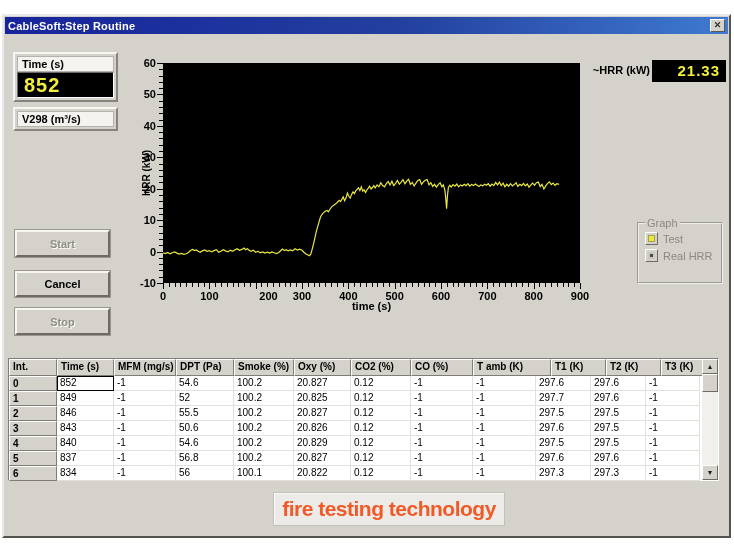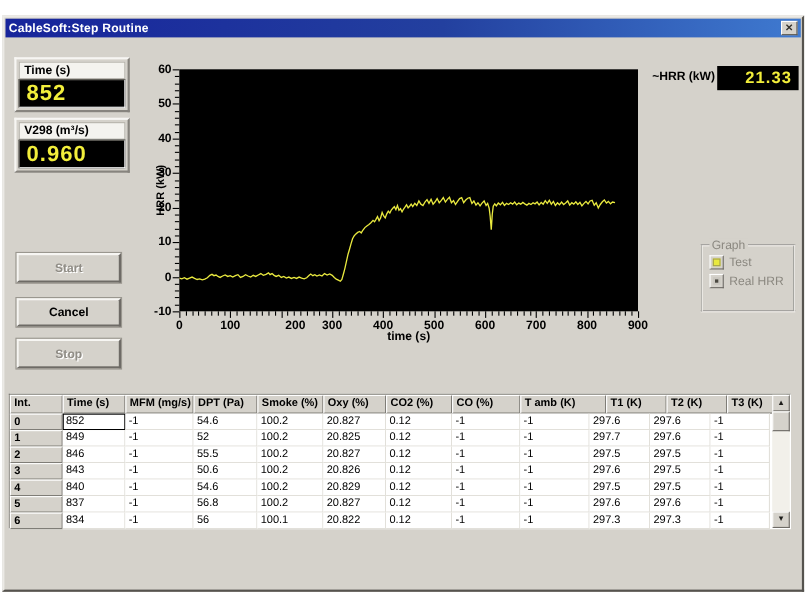--- a/index.html
+++ b/index.html
@@ -100,21 +100,20 @@
       </div>
     </div>
 
     <div class="readout" style="left:9px; top:36px;">
       <div class="r-label">Time (s)</div>
       <div class="r-value">852</div>
     </div>
 
     <div class="readout" style="left:9px; top:91px;">
       <div class="r-label">V298 (m³/s)</div>
-      <div class="r-value">0.960</div>
     </div>
 
     <div class="hrr-label">~HRR (kW)</div>
     <div class="hrr-value">21.33</div>
 
     <div class="chart-wrap" id="chart-wrap">
       <div class="plot">
         <svg id="series-svg" width="417" height="220" viewBox="0 0 417 220">
             <polyline points="0.0,189.8 2.3,190.5 4.6,189.5 7.0,190.8 9.3,189.8 11.6,188.9 13.9,190.1 16.2,191.1 18.5,190.5 20.9,191.4 23.2,190.8 25.5,189.5 27.8,187.3 29.7,186.4 31.5,187.6 33.4,187.0 35.2,188.3 37.1,189.2 39.4,187.9 41.7,187.0 44.0,188.3 46.3,187.6 48.6,188.9 51.0,187.6 53.3,186.7 55.6,189.2 57.9,188.3 60.2,186.7 62.5,187.9 64.9,188.9 67.2,187.3 69.5,188.3 71.8,187.0 74.1,185.7 76.4,187.3 78.8,186.4 81.1,185.1 82.5,186.7 84.3,185.7 86.2,187.3 88.0,188.3 90.4,187.3 92.7,189.2 95.0,188.3 97.3,189.8 99.6,188.9 101.9,190.1 104.3,189.2 106.6,190.1 108.9,188.9 111.2,189.8 113.5,190.5 115.8,189.5 118.1,187.3 119.5,186.1 121.4,187.6 123.2,186.7 125.1,187.9 127.4,187.0 129.7,187.9 132.0,185.7 134.4,187.0 136.7,186.1 139.0,187.3 140.9,189.2 142.7,190.8 144.6,191.7 146.4,192.7 147.8,191.1 149.2,186.1 150.6,180.7 152.0,174.4 153.4,168.1 154.8,163.4 156.1,158.7 157.5,154.0 158.9,151.5 160.3,149.9 162.2,148.3 164.0,147.4 165.4,148.7 166.8,146.5 168.7,143.9 170.5,142.4 172.4,141.1 174.2,139.5 176.1,137.3 177.5,138.6 178.8,136.4 180.2,133.9 181.6,137.7 183.0,135.1 184.4,130.1 185.8,133.3 187.2,135.1 188.6,131.4 190.0,128.9 191.4,130.7 192.7,127.9 194.1,126.3 195.5,124.8 196.9,127.6 198.3,123.8 199.7,128.2 201.1,126.7 202.5,129.5 203.9,127.0 205.3,125.1 206.6,123.2 208.0,126.0 209.4,124.5 210.8,122.6 212.2,124.8 214.1,121.9 215.9,123.8 217.8,119.7 219.6,122.6 221.5,123.8 223.3,120.7 225.2,118.5 227.0,121.9 228.9,118.2 230.7,122.6 232.6,120.4 234.4,117.5 236.3,121.3 238.2,119.1 240.0,116.6 241.9,120.7 243.7,118.2 245.6,116.3 247.4,121.3 249.3,119.4 251.1,122.9 253.0,120.1 254.8,117.5 256.7,116.6 258.5,121.3 260.4,118.8 262.2,117.2 264.1,116.6 266.0,121.9 267.8,119.7 269.7,123.5 271.5,121.3 273.4,124.1 275.2,121.6 277.1,119.7 278.9,123.8 280.3,121.9 281.7,126.3 282.6,133.6 283.6,145.8 284.5,132.0 285.4,124.5 286.8,122.3 288.2,124.1 290.0,121.6 291.9,123.2 293.8,121.0 295.6,123.8 297.5,121.9 299.3,122.9 301.2,121.3 303.0,122.6 304.9,120.7 306.7,123.2 308.6,121.6 310.4,122.6 312.3,121.0 314.1,122.3 316.0,123.5 317.8,121.9 319.7,122.9 321.6,121.3 323.4,122.3 325.3,120.7 327.1,123.2 329.0,121.0 330.8,122.6 332.7,119.4 334.5,121.9 336.4,119.1 338.2,122.6 340.1,120.1 341.9,123.8 343.8,121.3 345.6,123.2 347.5,120.7 349.4,122.9 351.2,121.6 353.1,119.7 354.9,123.5 356.8,121.3 358.6,122.6 360.5,120.4 362.3,122.9 364.2,121.0 366.0,124.1 367.9,121.9 369.7,120.1 371.6,122.3 373.4,119.7 375.3,119.1 377.2,123.5 379.0,121.3 380.9,126.0 382.7,122.9 384.6,120.4 386.4,118.8 388.3,121.6 390.1,120.1 392.0,122.3 393.8,120.7 396.1,121.3" fill="none" stroke="#e9e93f" stroke-width="1.2"></polyline>
           </svg>
@@ -390,15 +389,18 @@
           <span>▲</span>
         </div>
         <div class="sc-thumb"></div>
         <div class="sc-btn sc-down">
           <span>▼</span>
         </div>
       </div>
     </div>
 
 
+    <div class="logo">
+      <span>fire testing technology</span>
+    </div>
 
   </div>
 </div>
 
 </body></html>

